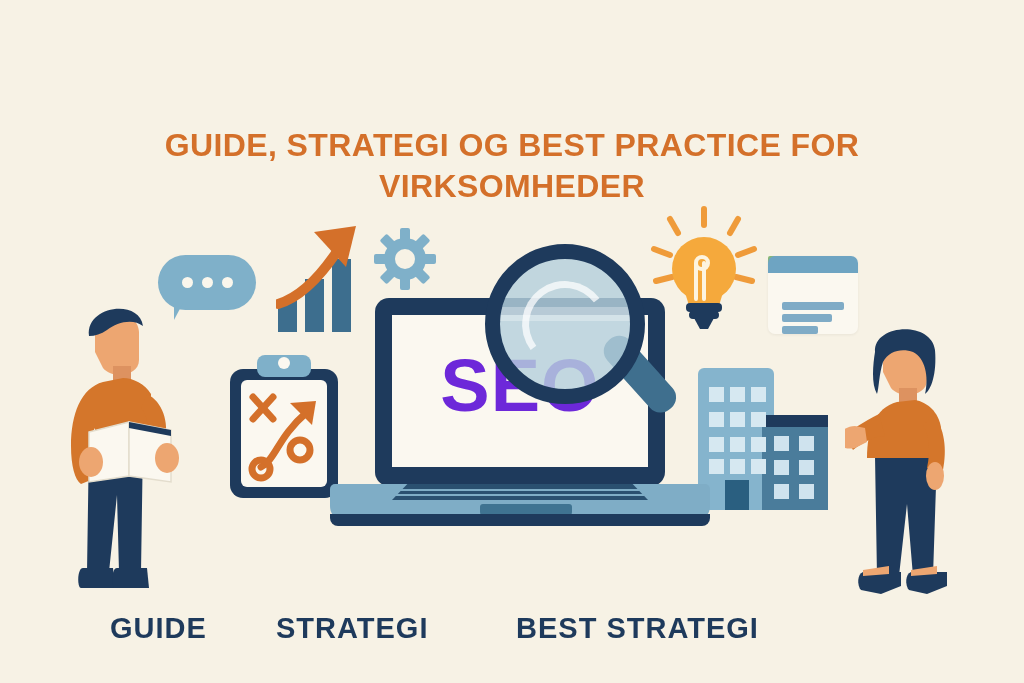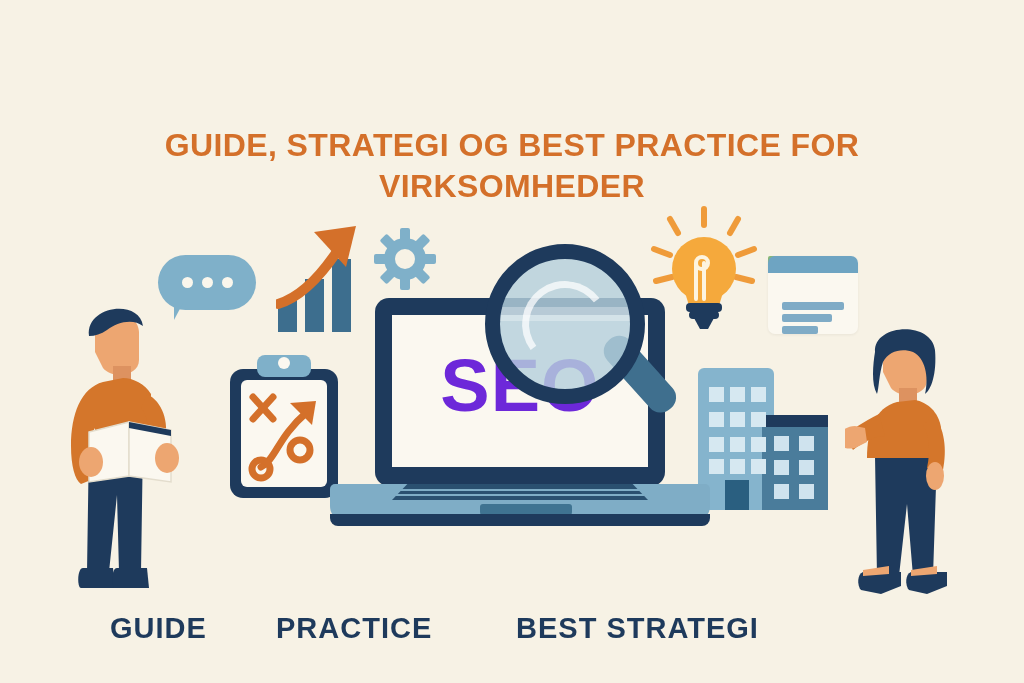--- a/index.html
+++ b/index.html
@@ -398,16 +398,16 @@
       <path d="M88 96 C 100 110, 102 132, 98 152 L 82 150 C 86 132, 84 116, 78 108 Z" fill="#d4762b"></path>
       <ellipse cx="90" cy="158" rx="9" ry="14" fill="#eda671"></ellipse>
 
       <path d="M34 96 C 18 104, 6 112, 0 118 L 8 132 C 18 124, 30 118, 40 118 Z" fill="#d4762b"></path>
 
       <path d="M10 108 C 0 108, -8 116, -8 122 C -8 128, 0 132, 10 130 L 22 124 L 20 110 Z" fill="#eda671"></path>
     </svg>
   </div>
 
   <div class="caption cap-guide">GUIDE</div>
-  <div class="caption cap-strategi">PRACTICE</div>
+  <div class="caption cap-strategi">STRATEGI</div>
   <div class="caption cap-best">BEST STRATEGI</div>
 
 </div>
 
 </body></html>

